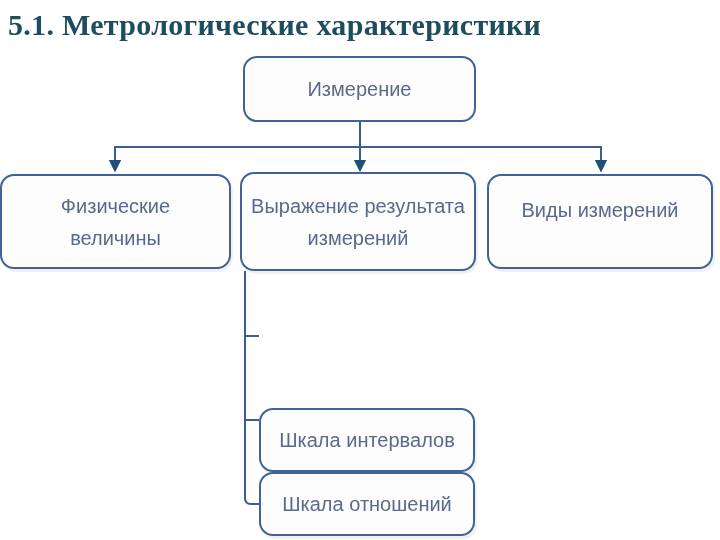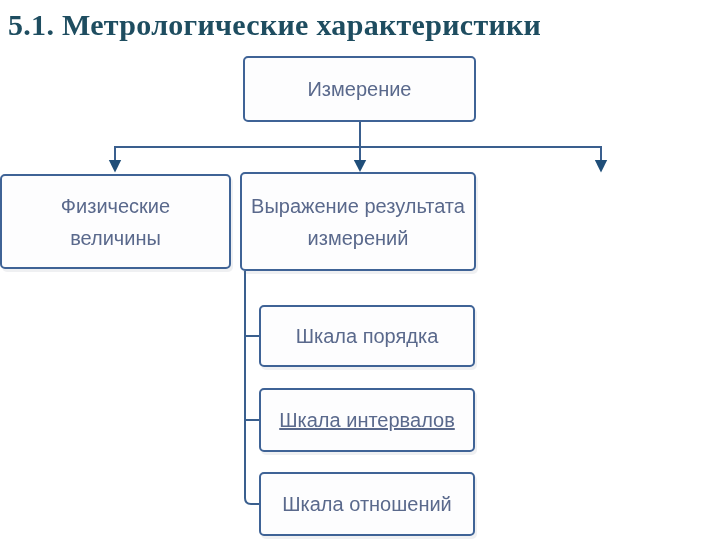--- a/index.html
+++ b/index.html
@@ -32,38 +32,38 @@
     left: 0;
     top: 0;
     width: 720px;
     height: 540px;
   }
   .node {
     position: absolute;
     box-sizing: border-box;
     background: #fdfdfe;
     border: 2px solid #3f6396;
-    border-radius: 5px;
+    border-radius: 14px;
     display: flex;
     align-items: center;
     justify-content: center;
     text-align: center;
     color: #5a698c;
     font-size: 20px;
     line-height: 1.6;
     white-space: pre-line;
     box-shadow: 2px 3px 0 rgba(120,130,150,0.12);
   }
   .node-root      { left: 243px; top: 56px;  width: 233px; height: 66px; box-shadow: none; }
   .node-phys      { left: 0;   top: 174px; width: 231px; height: 95px; }
   .node-expr      { left: 240px; top: 172px; width: 236px; height: 99px; text-align: center; }
   .node-types     { left: 487px; top: 174px; width: 226px; height: 95px;
                     align-items: flex-start; padding-top: 18px; }
   .node-scale1    { left: 259px; top: 305px; width: 216px; height: 62px; }
-  .node-scale2    { left: 259px; top: 388px; width: 216px; height: 64px; text-decoration: underline; }
+  .node-scale2    { left: 259px; top: 408px; width: 216px; height: 64px; }
   .node-scale3    { left: 259px; top: 472px; width: 216px; height: 64px; }
   .node-label { display: inline-block; }
 </style>
 </head>
 <body>
 
 <div class="slide">
 
   <div class="slide-title">5.1. Метрологические характеристики</div>
 
@@ -97,24 +97,24 @@
   <div class="node node-phys">
     <span class="node-label">Физические
 величины</span>
   </div>
 
   <div class="node node-expr">
     <span class="node-label">Выражение результата
 измерений</span>
   </div>
 
+  <div class="node node-types">
+    <span class="node-label">Виды измерений</span>
+  </div>
 
-  <div class="node node-scale1">
-    <span class="node-label">Шкала порядка</span>
-  </div>
 
   <div class="node node-scale2">
     <span class="node-label">Шкала интервалов</span>
   </div>
 
   <div class="node node-scale3">
     <span class="node-label">Шкала отношений</span>
   </div>
 
 </div>

